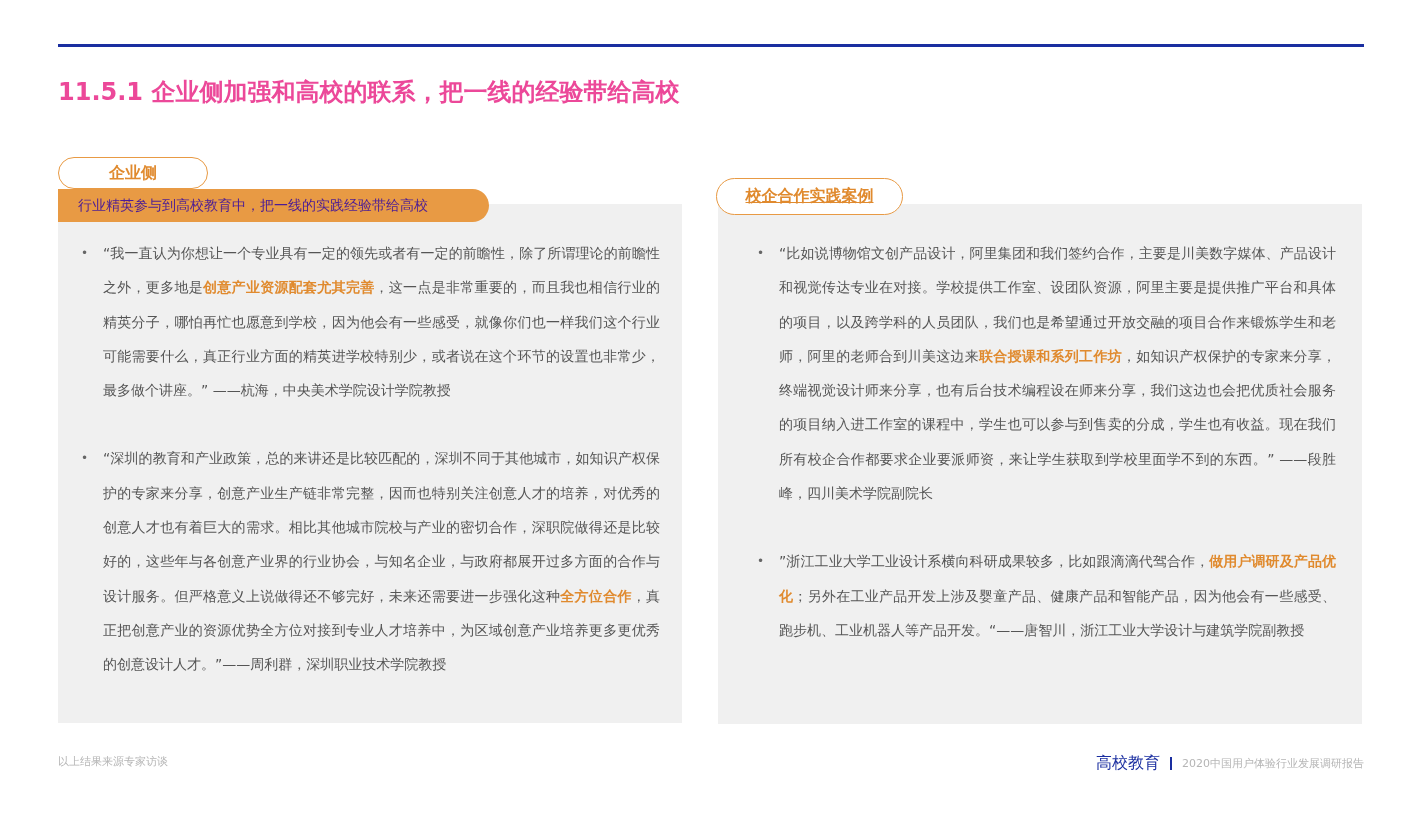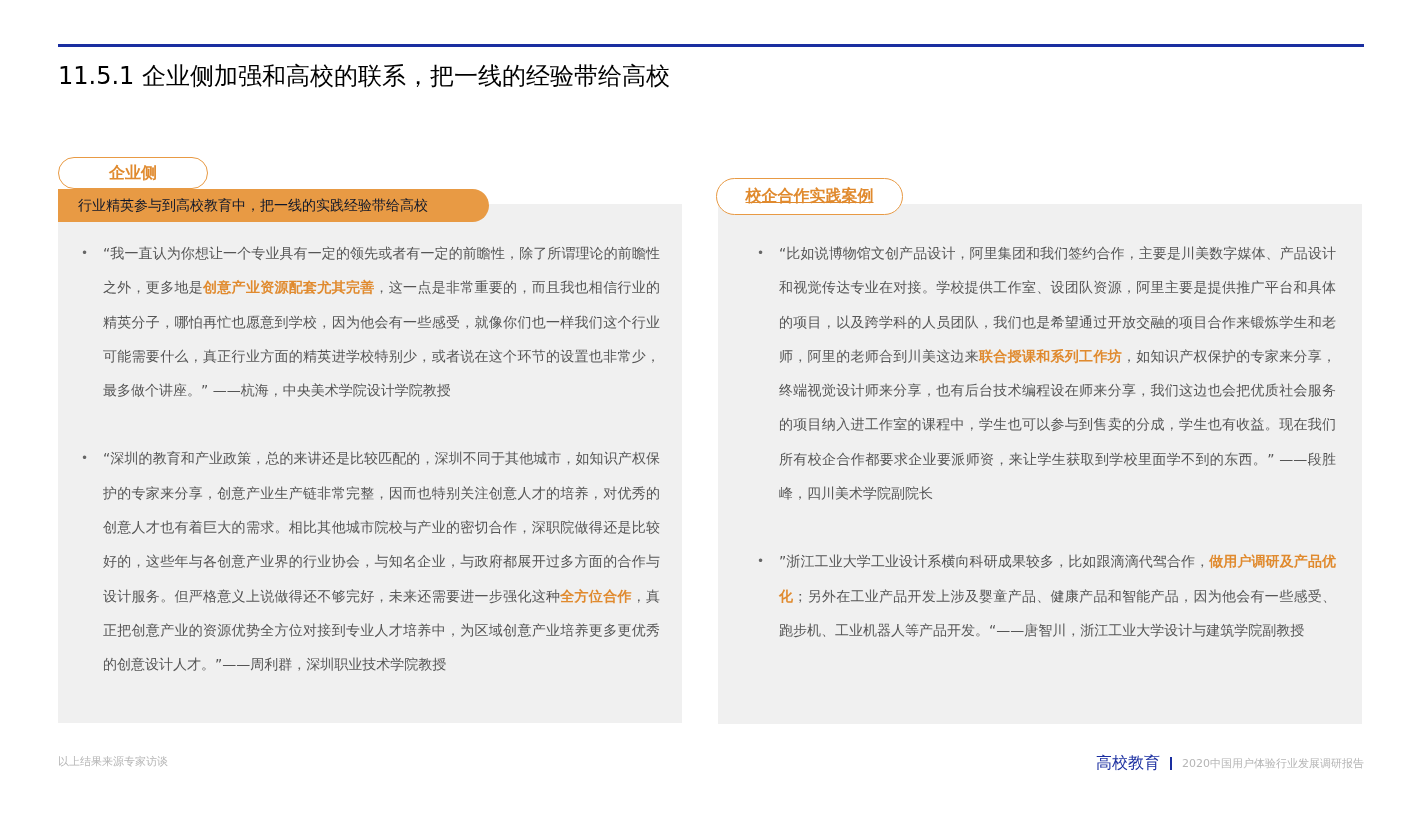--- a/index.html
+++ b/index.html
@@ -2,38 +2,38 @@
 <html><head>
 <meta charset="utf-8">
 <style>
   html, body { margin: 0; padding: 0; }
   body {
     width: 1422px; height: 816px; background: #ffffff; position: relative; overflow: hidden;
     font-family: "DejaVu Sans", "Liberation Sans", sans-serif;
   }
   .top-rule { position: absolute; left: 58px; top: 44px; width: 1306px; height: 3px; background: #1a2ea0; }
   .page-title {
-    position: absolute; left: 58px; top: 60px; font-size: 24px; font-weight: normal; color: #000000;
+    position: absolute; left: 58px; top: 76px; font-size: 24px; font-weight: bold; color: #ec4899;
     letter-spacing: 0px; white-space: nowrap;
   }
   .panel { position: absolute; background: #f0f0f0; }
   .panel.left { left: 58px; top: 204px; width: 624px; height: 519px; }
   .panel.right { left: 718px; top: 204px; width: 644px; height: 520px; }
 
   .pill-outline {
     position: absolute; box-sizing: border-box; border: 1.5px solid #e89a44; border-radius: 20px;
     background: #ffffff; color: #e08a2e; font-weight: bold; font-size: 16px;
     display: flex; align-items: center; justify-content: center;
   }
   .pill-left { left: 58px; top: 157px; width: 150px; height: 32px; z-index: 2; }
   .pill-right { left: 716px; top: 178px; width: 187px; height: 37px; z-index: 2; text-decoration: underline; }
 
   .banner {
     position: absolute; left: 58px; top: 189px; width: 431px; height: 33px; background: #e89a44;
-    border-radius: 0 17px 17px 0; color: #0f172a; font-size: 14px; line-height: 33px;
+    border-radius: 0 17px 17px 0; color: #4c1d95; font-size: 14px; line-height: 33px;
     padding-left: 20px; box-sizing: border-box; z-index: 3; white-space: nowrap;
   }
 
   .bullets { position: absolute; margin: 0; padding: 0; list-style: none; }
   .bullets.left { left: 78px; top: 236px; width: 582px; }
   .bullets.right { left: 754px; top: 236px; width: 582px; }
   .bullet-item { position: relative; padding-left: 25px; font-size: 14px; line-height: 34.3px; color: #555555; margin-bottom: 34px; text-align: justify; }
   .bullet-dot { position: absolute; left: 3px; top: 0; color: #666666; font-size: 12px; }
   .hl { color: #e08a2e; font-weight: bold; }
 

